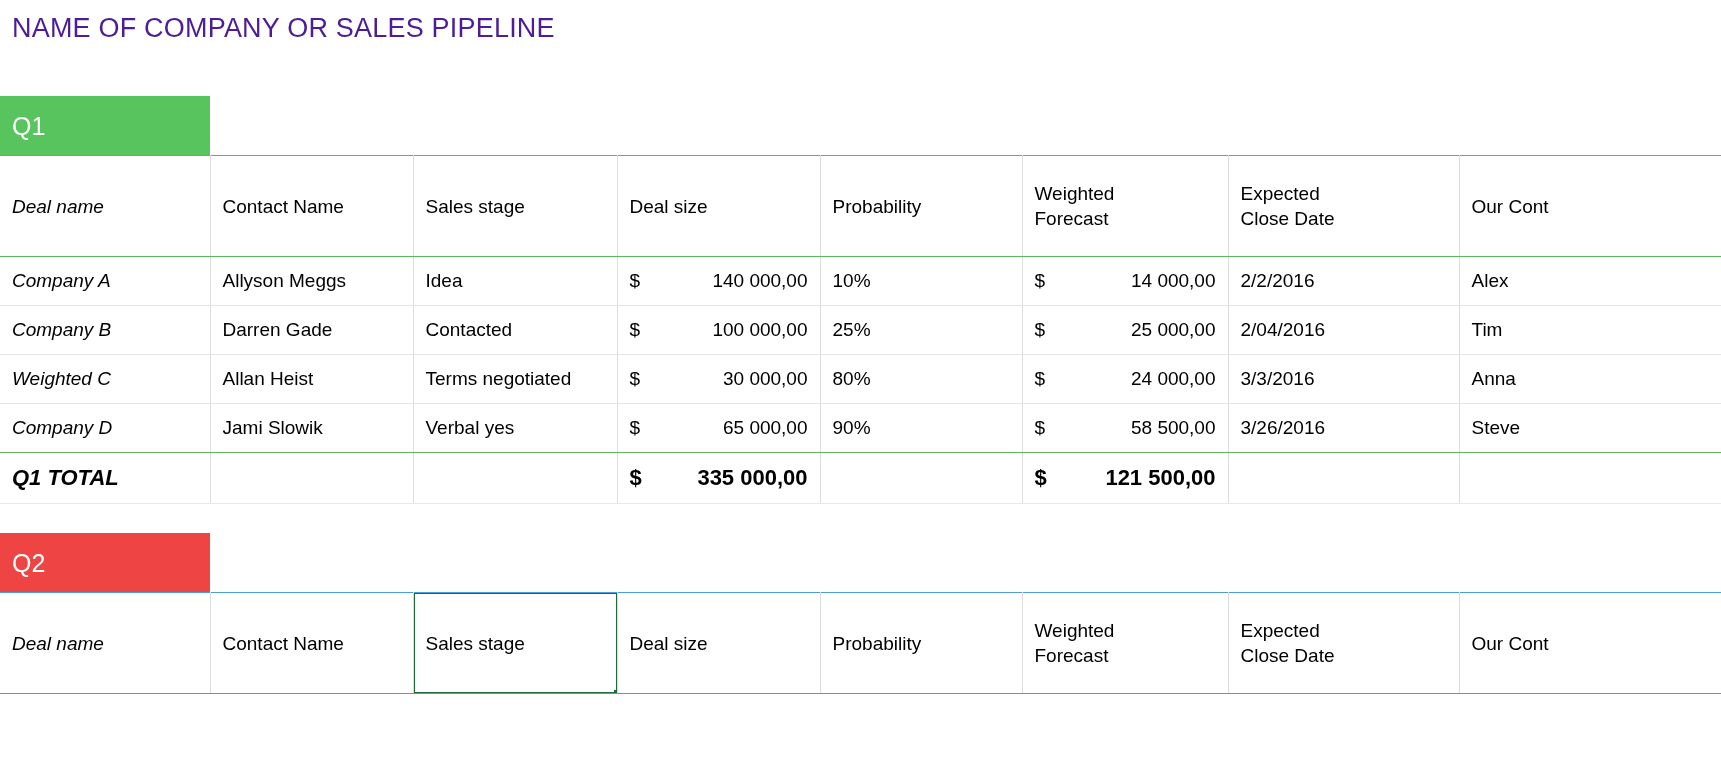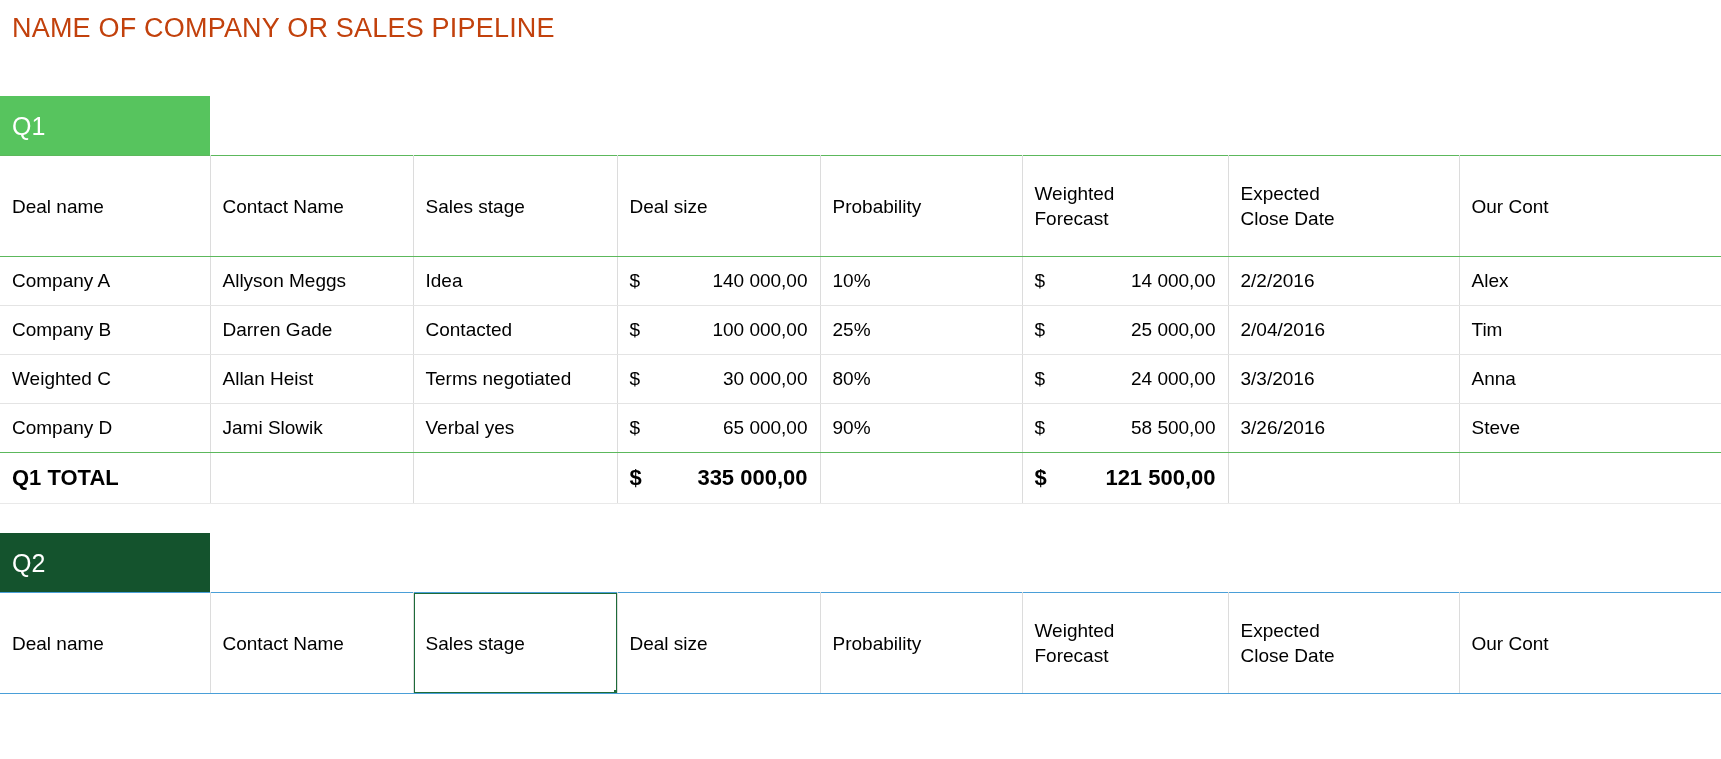--- a/index.html
+++ b/index.html
@@ -17,21 +17,21 @@
   }
 
   
   .page-title {
     position: absolute;
     left: 12px;
     top: 12px;
     font-size: 27px;
     line-height: 33px;
     font-weight: 400;
-    color: #c2410c;
+    color: #4c1d95;
     letter-spacing: 0.2px;
     white-space: nowrap;
   }
 
   
   .quarter-block {
     position: absolute;
     left: 0;
     width: 1721px;
   }
@@ -44,21 +44,21 @@
     box-sizing: border-box;
     display: flex;
     align-items: center;
     padding-left: 12px;
     color: #ffffff;
     font-size: 25px;
     line-height: 28px;
     font-weight: 400;
   }
   .quarter-tab.green { background: #57c45e; }
-  .quarter-tab.blue  { background: #14532d; }
+  .quarter-tab.blue  { background: #ef4444; }
 
   
   table.pipeline {
     border-collapse: collapse;
     table-layout: fixed;
     width: 1721px;
     font-size: 18px;
   }
   table.pipeline col.c-deal    { width: 210px; }
   table.pipeline col.c-contact { width: 203px; }
@@ -74,21 +74,21 @@
     border-left: 1px solid #dcdcdc;
     border-right: 1px solid #dcdcdc;
     padding: 0 12px;
     vertical-align: middle;
     text-align: left;
     font-weight: 400;
     white-space: nowrap;
     overflow: hidden;
   }
   table.pipeline th:first-child,
-  table.pipeline td:first-child { border-left: none; }
+  table.pipeline td:first-child { border-left: none; font-style: italic; }
 
   thead.green-head tr { border-top: 1px solid #5cb85c; }
   thead.blue-head  tr { border-top: 1px solid #4a9fd8; }
 
   thead tr th {
     height: 100px;
     font-size: 19px;
     line-height: 25px;
     white-space: normal;
   }

